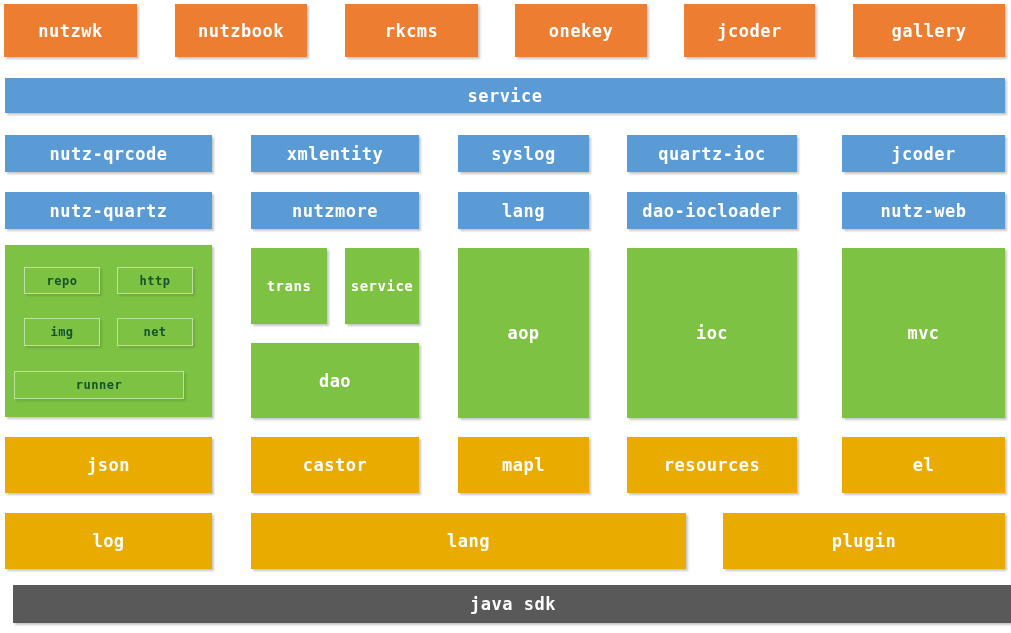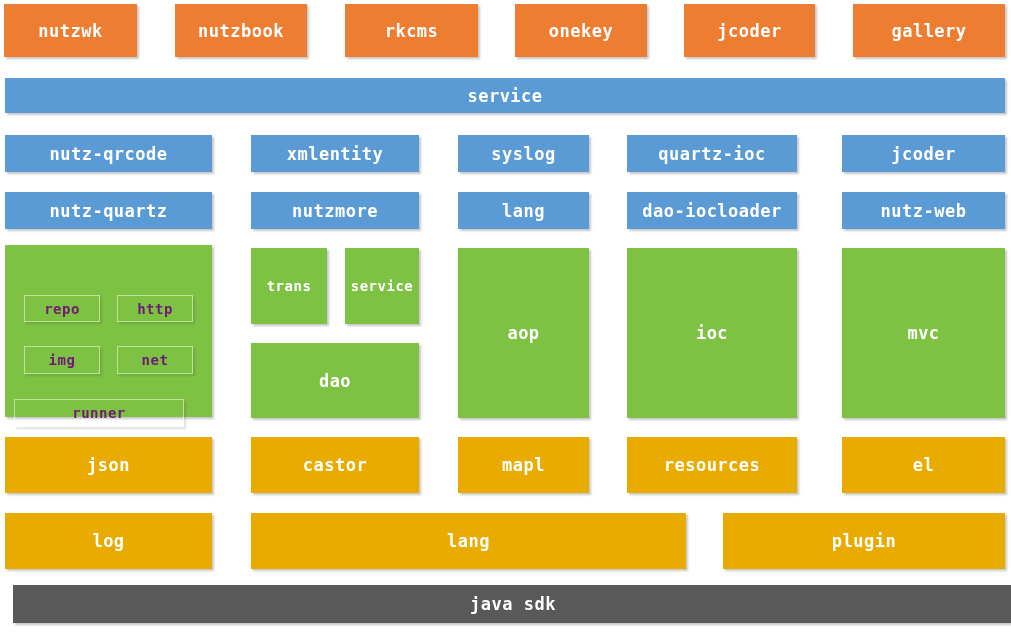--- a/index.html
+++ b/index.html
@@ -22,26 +22,25 @@
     white-space:nowrap;
   }
   .orange{background:var(--c-orange,#ED7D31);}
   .blue{background:var(--c-blue,#5B9BD5);}
   .green{background:var(--c-green,#7DC243);}
   .gold{background:var(--c-gold,#EAAB00);text-align:right;}
   .dark{background:var(--c-dark,#595959);margin-left:8px;}
   .nested{
     position:absolute;
     display:flex;align-items:center;justify-content:center;
-    color:#701a75;font-size:14px;
+    color:#14532d;font-size:12px;
     border:1px solid rgba(255,255,255,0.5);
     box-shadow:2px 2px 2px rgba(0,0,0,0.12);
     box-sizing:border-box;
     white-space:nowrap;
-    margin-top:28px;
   }
   .small{font-size:14px;}
 </style>
 </head>
 <body>
 
 <div class="canvas">
 
   <div class="box orange" style="left:4px;top:4px;width:133px;height:53px">nutzwk</div>
   <div class="box orange" style="left:175px;top:4px;width:132px;height:53px">nutzbook</div>

